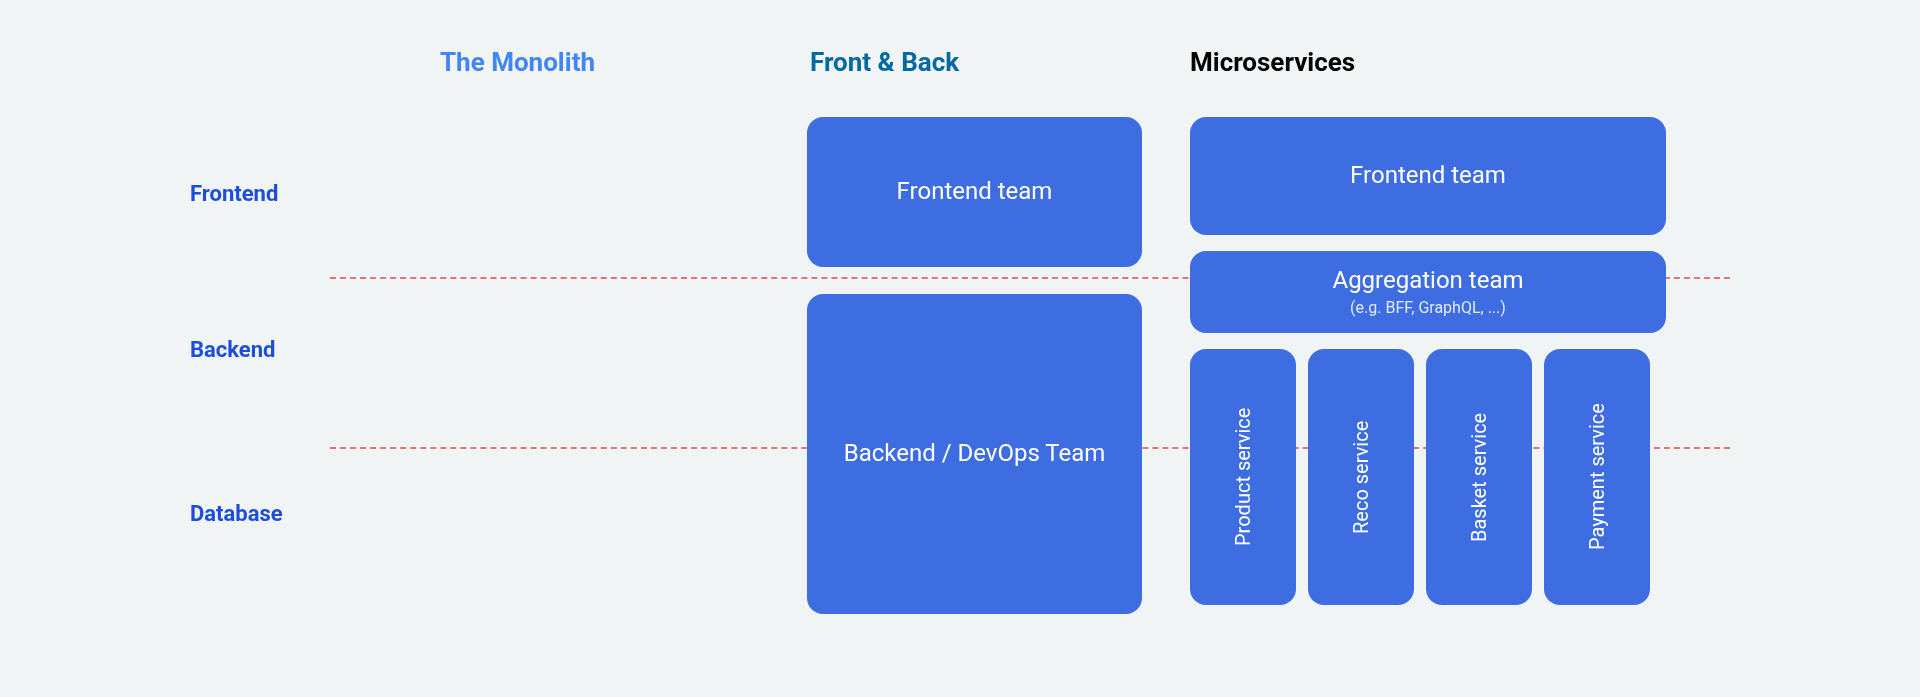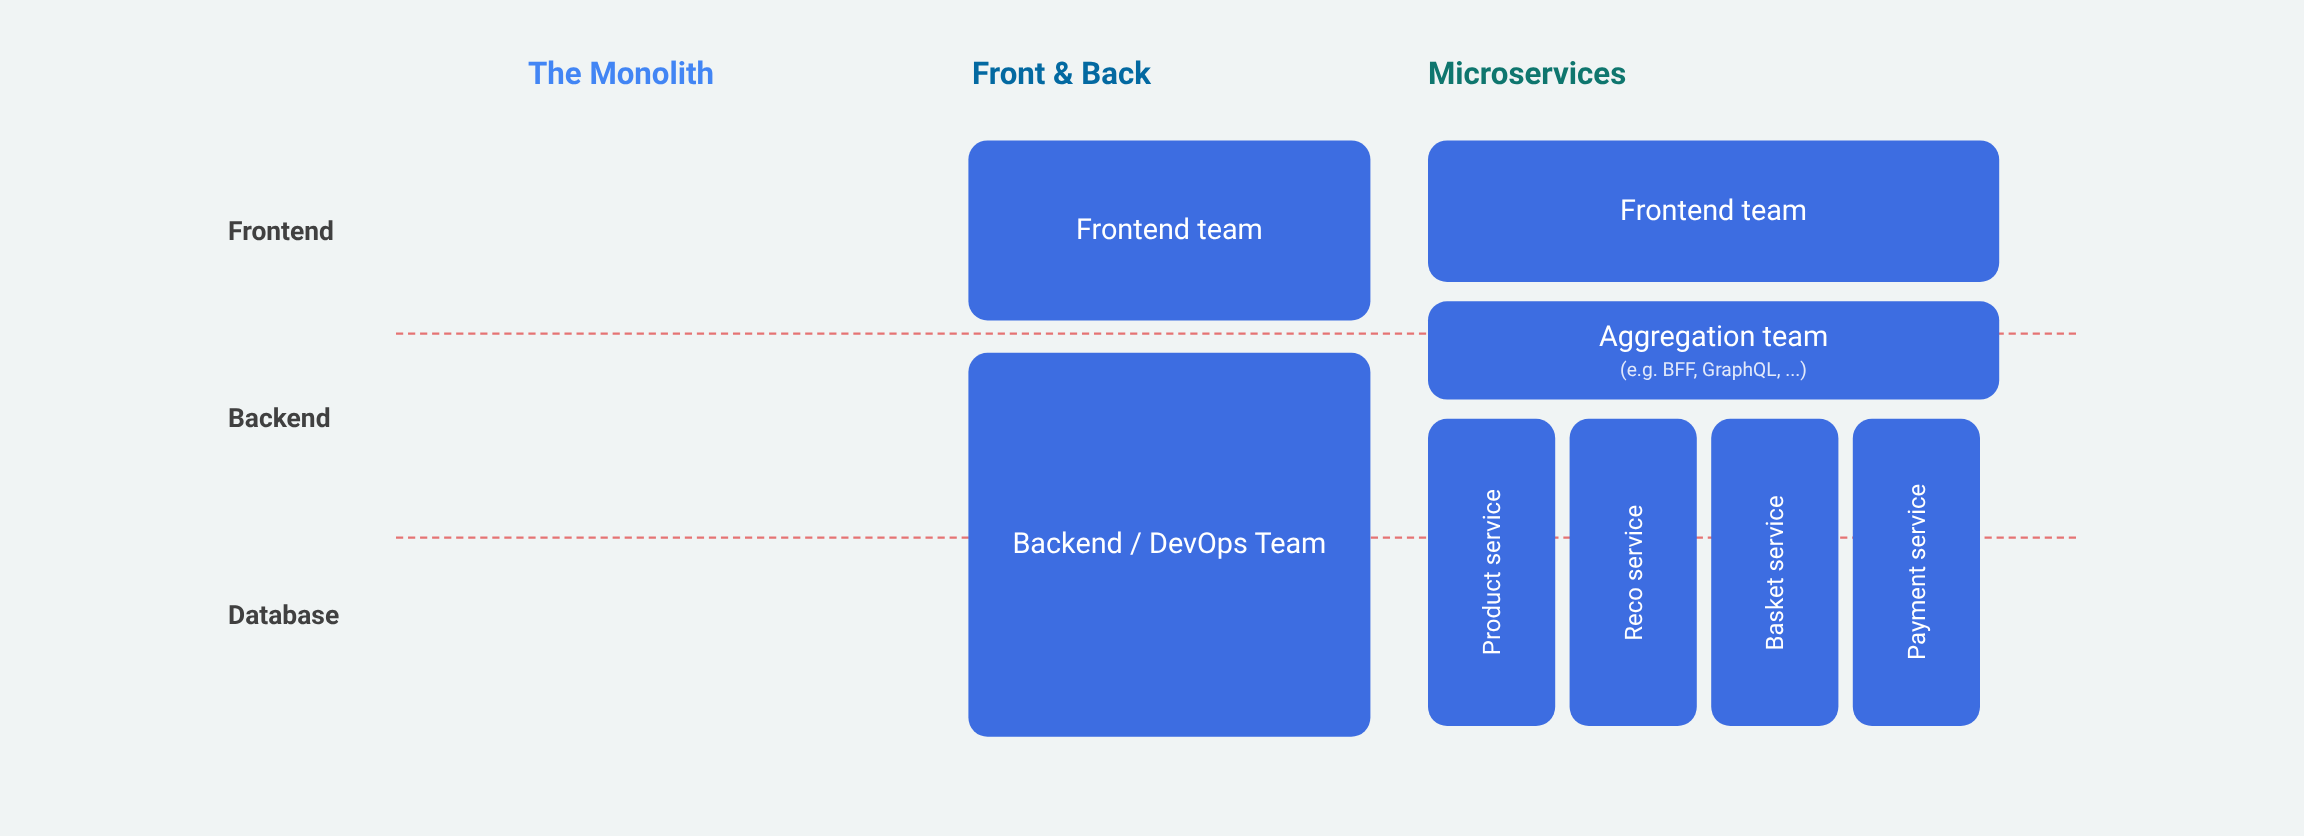--- a/index.html
+++ b/index.html
@@ -19,40 +19,40 @@
       position: relative;
       width: 1540px;
       height: 640px;
     }
 
     
     .row-label {
       position: absolute;
       font-weight: 700;
       font-size: 22px;
-      color: #404040;
+      color: #1d4ed8;
       left: 0;
     }
 
     .label-frontend { top: 152px; }
     .label-backend  { top: 308px; }
     .label-database { top: 472px; }
 
     
     .col-header {
       position: absolute;
       top: 18px;
       font-size: 26px;
       font-weight: 700;
       text-align: left;
     }
 
     .col-monolith    { color: #4285f4; left: 250px; width: 320px; }
     .col-frontback   { color: #0369a1; left: 620px; width: 330px; }
-    .col-microservices { color: #0f766e; left: 1000px; width: 480px; }
+    .col-microservices { color: #000000; left: 1000px; width: 480px; }
 
     
     .blue-box {
       position: absolute;
       background: #3d6de1;
       border-radius: 16px;
       color: white;
       display: flex;
       align-items: center;
       justify-content: center;

